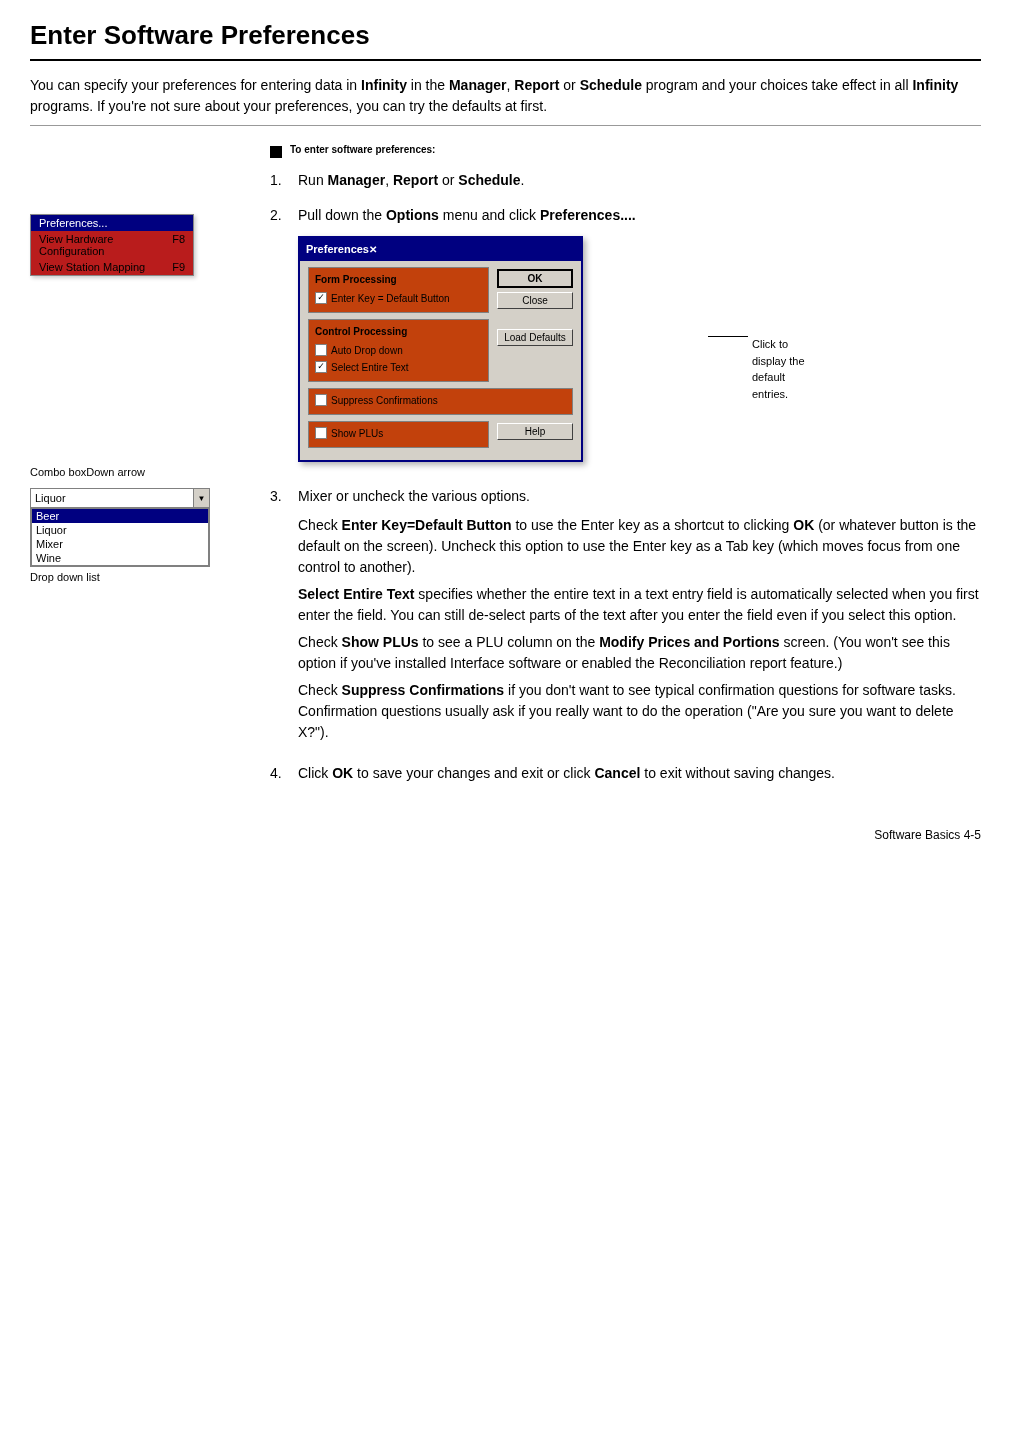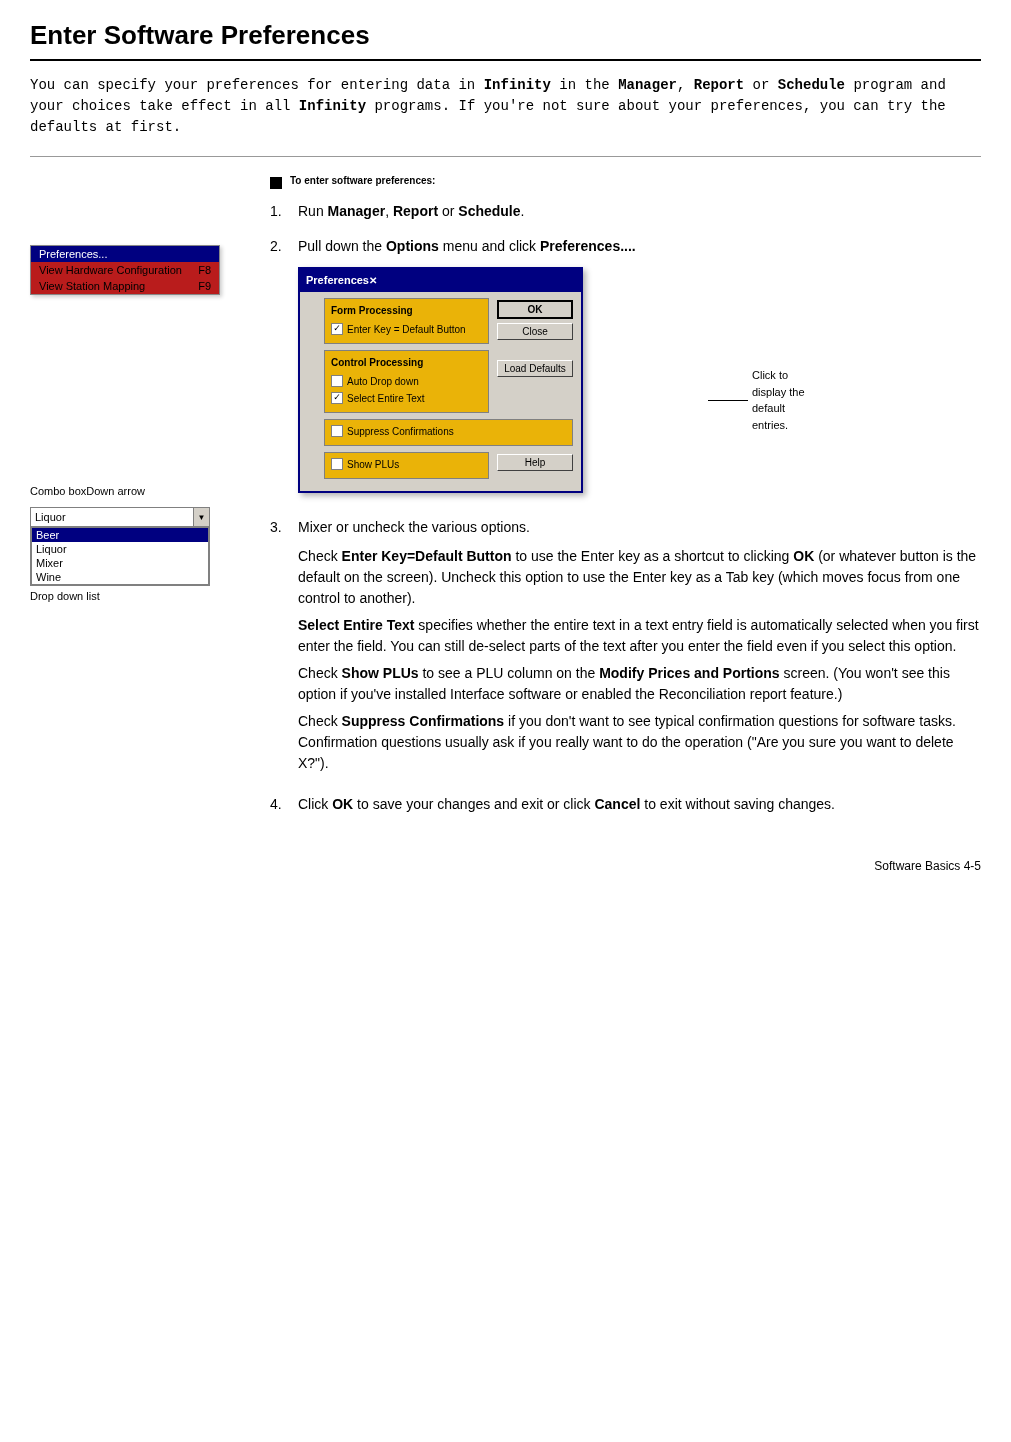--- a/index.html
+++ b/index.html
@@ -12,23 +12,22 @@
       max-width: 1011px;
     }
     h1 {
       font-size: 26px;
       font-weight: bold;
       margin-bottom: 14px;
       border-bottom: 2px solid #000;
       padding-bottom: 8px;
     }
     .intro {
-      margin-bottom: 18px;
+      margin-bottom: 8px;
       line-height: 1.5;
-      font-family: Liberation Mono, monospace;
     }
     .intro b { font-weight: bold; }
     hr.divider {
       border: none;
       border-top: 1px solid #999;
       margin-bottom: 18px;
     }
     .content-area {
       display: flex;
       gap: 0;
@@ -70,21 +69,21 @@
     }
     .step-content {
       flex: 1;
     }
     .step-content b { font-weight: bold; }
 
     
     .options-menu-img {
       border: 1px solid #888;
       background: #f0f0f0;
-      width: 190px;
+      width: 164px;
       font-size: 11px;
       margin-bottom: 18px;
       box-shadow: 2px 2px 4px rgba(0,0,0,0.2);
     }
     .options-menu-img .menu-item-selected {
       background: #000080;
       color: #fff;
       padding: 2px 8px;
     }
     .options-menu-img .menu-item {
@@ -110,25 +109,24 @@
       display: flex;
       justify-content: flex-start;
       align-items: center;
     }
     .prefs-body {
       padding: 6px 8px;
       background: #d4d0c8;
     }
     .prefs-section {
       border: 1px solid #808080;
-      background: #eab308;
+      background: #c2410c;
       margin-bottom: 6px;
       padding: 4px 6px;
       position: relative;
-      margin-left: 16px;
     }
     .prefs-section-label {
       font-size: 10px;
       font-weight: bold;
       margin-bottom: 4px;
     }
     .prefs-checkbox-row {
       display: flex;
       align-items: center;
       gap: 4px;
@@ -364,21 +362,21 @@
                 </div>
                 <div style="padding-top:2px;">
                   <button class="prefs-btn">Help</button>
                 </div>
               </div>
 
             </div>
           </div>
 
           <div style="position:absolute; right:-160px; top:100px; font-size:11px; line-height:1.5; width:130px;">
-            <div style="display:flex; align-items:center; gap:4px;">
+            <div style="display:flex; align-items:flex-start; gap:4px;">
               <div style="width:40px; height:1px; background:#000;"></div>
               <div>Click to<br>display the<br>default<br>entries.</div>
             </div>
           </div>
         </div>
 
       </div>
     </div>
 
     <div class="step">

